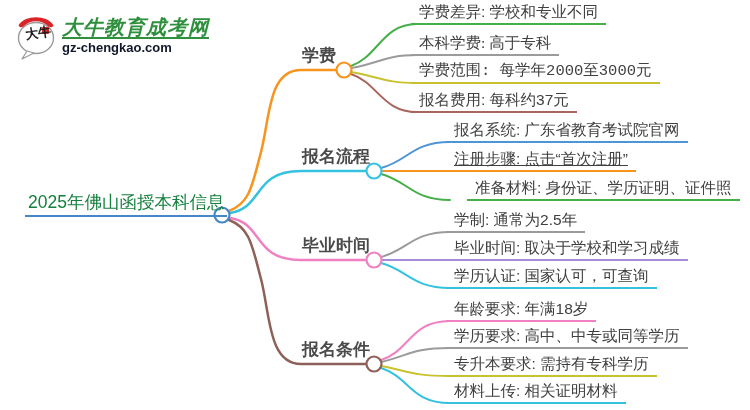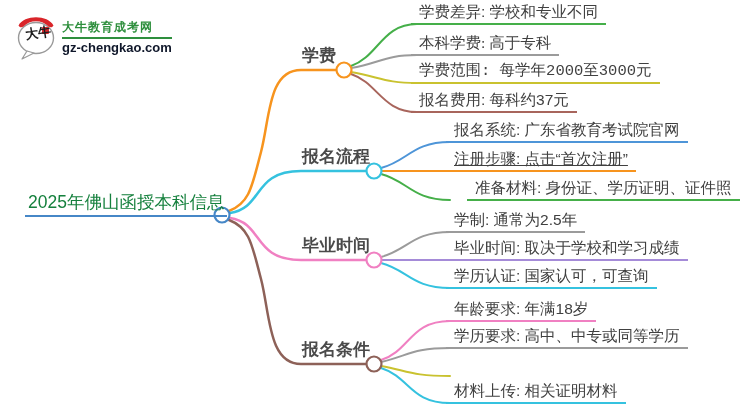--- a/index.html
+++ b/index.html
@@ -14,21 +14,21 @@
     border-bottom:2px solid;color:#15803d;
   }
   .branch-label{font-size:17px;line-height:22px;height:22px;color:#4a4a4a;font-weight:bold;}
   .leaf{
     font-size:15.5px;line-height:20px;height:20px;
     padding:0 8px 1px 8px;border-bottom:2px solid;color:#404040;
   }
   
   #logo{position:absolute;left:14px;top:12px;display:flex;align-items:center;z-index:3;}
   #logo-text{margin-left:4px;}
-  .logo-title{font-size:12px;font-weight:bold;letter-spacing:1px;line-height:19px;}
+  .logo-title{font-size:20px;font-weight:bold;letter-spacing:1px;line-height:19px;font-style:italic;}
   .logo-url{font-size:13px;font-weight:bold;line-height:15px;border-top:2px solid;padding-top:1px;}
 </style>
 </head>
 <body>
 
 <div id="canvas">
 
   <svg id="wires" width="750" height="410" viewBox="0 0 750 410">
     <g fill="none" stroke-linecap="round">
 
@@ -92,15 +92,16 @@
   <div class="node leaf" style="left: 446px; top: 120px; border-bottom-color: rgb(78, 149, 216); border-top-color: rgb(78, 149, 216);">报名系统: 广东省教育考试院官网</div>
   <div class="node leaf" style="left: 446px; top: 149px; border-bottom-color: rgb(247, 148, 30); border-top-color: rgb(247, 148, 30); text-decoration: underline;">注册步骤: 点击“首次注册”</div>
   <div class="node leaf" style="left: 446px; top: 178px; border-bottom-color: rgb(69, 175, 73); border-top-color: rgb(69, 175, 73); margin-left: 21px;">准备材料: 身份证、学历证明、证件照</div>
 
   <div class="node leaf" style="left: 446px; top: 210px; border-bottom-color: rgb(155, 155, 155); border-top-color: rgb(155, 155, 155);">学制: 通常为2.5年</div>
   <div class="node leaf" style="left: 446px; top: 238px; border-bottom-color: rgb(165, 139, 216); border-top-color: rgb(165, 139, 216);">毕业时间: 取决于学校和学习成绩</div>
   <div class="node leaf" style="left: 446px; top: 266px; border-bottom-color: rgb(53, 194, 223); border-top-color: rgb(53, 194, 223);">学历认证: 国家认可，可查询</div>
 
   <div class="node leaf" style="left: 446px; top: 299px; border-bottom-color: rgb(240, 128, 194); border-top-color: rgb(240, 128, 194);">年龄要求: 年满18岁</div>
   <div class="node leaf" style="left: 446px; top: 326px; border-bottom-color: rgb(155, 155, 155); border-top-color: rgb(155, 155, 155);">学历要求: 高中、中专或同等学历</div>
+  <div class="node leaf" style="left: 446px; top: 354px; border-bottom-color: rgb(201, 194, 47); border-top-color: rgb(201, 194, 47);">专升本要求: 需持有专科学历</div>
   <div class="node leaf" style="left: 446px; top: 381px; border-bottom-color: rgb(53, 194, 223); border-top-color: rgb(53, 194, 223);">材料上传: 相关证明材料</div>
 
 </div>
 
 </body></html>

